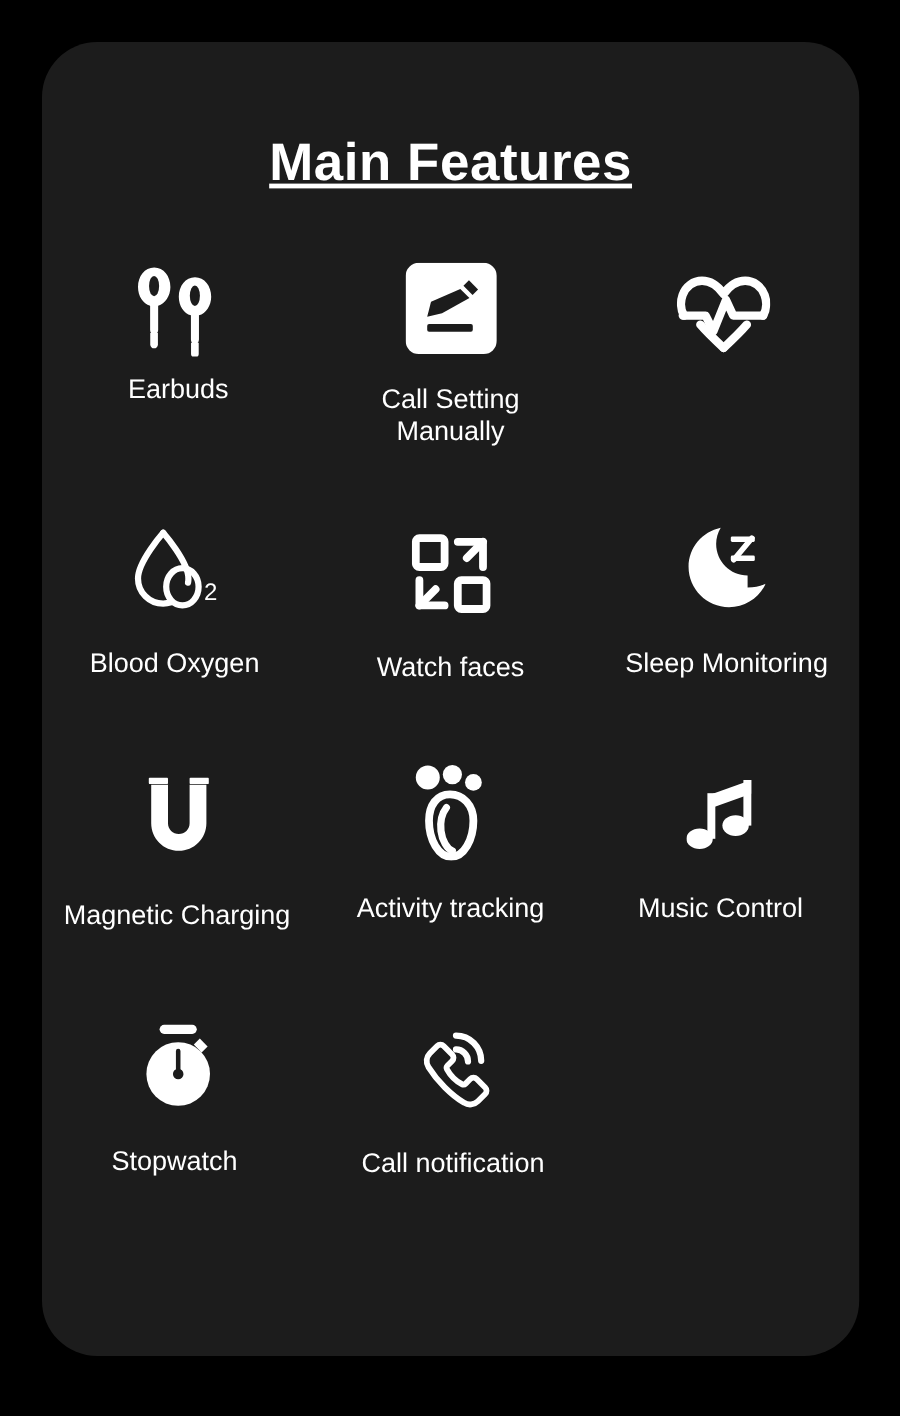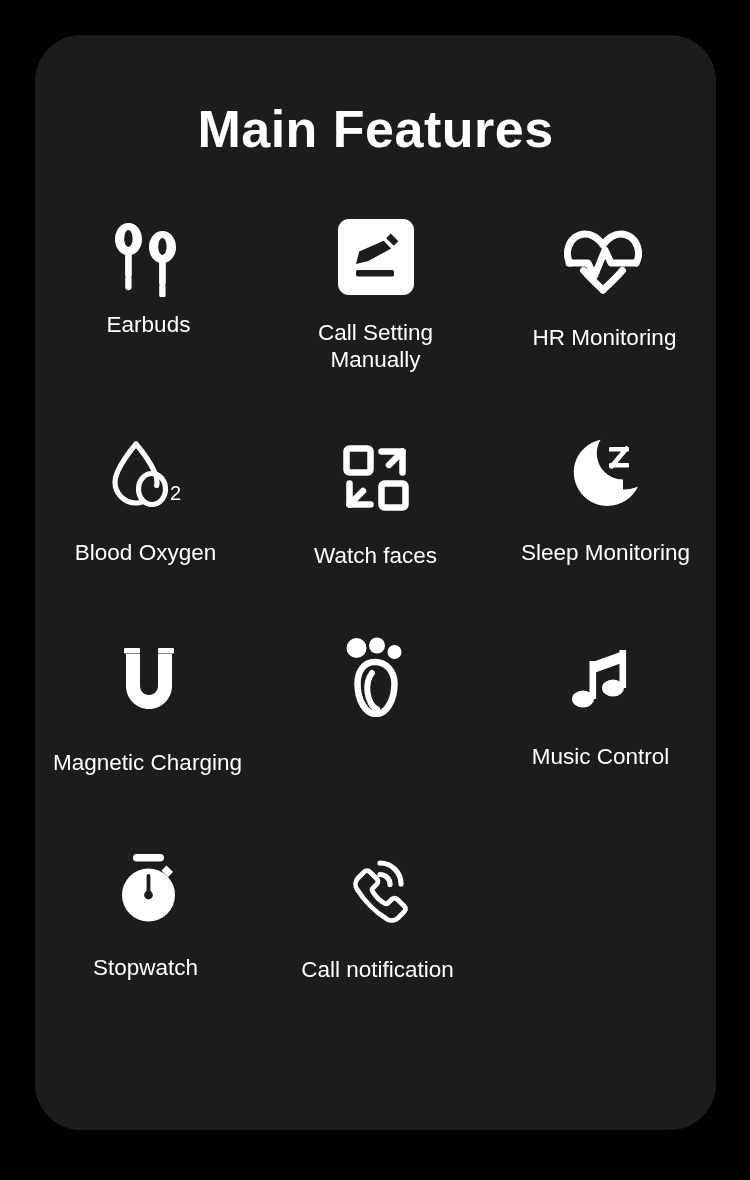--- a/index.html
+++ b/index.html
@@ -16,26 +16,27 @@
   }
   .card {
     position:absolute;
     left:35px; top:35px;
     width:681px; height:1095px;
     background:#1c1c1c;
     border-radius:46px;
   }
   .page-title {
     position:absolute;
-    left:0; right:0; top:64px;
+    left:0; right:0; top:76px;
     text-align:center;
     color:#ffffff;
-    font-size:52px;
+    font-size:44px;
     font-weight:bold;
     letter-spacing:0.5px;
+    text-decoration:underline;
   }
   .grid {
     position:absolute;
     left:0; right:0; top:172px;
     display:grid;
     grid-template-columns:repeat(3, 1fr);
     grid-template-rows:repeat(4, 209px);
     column-gap:0px;
   }
   .cell {
@@ -127,21 +128,20 @@
 
       <div class="cell c2">
         <div class="icon-wrap">
           <svg width="78" height="72" viewBox="0 0 78 72" fill="none" stroke="#ffffff" stroke-width="7" stroke-linecap="round" stroke-linejoin="round">
             <path d="M6 38c-3-5-3-12-1.2-17C7.4 13.5 14 9 21 9c7 0 13 4 18 11 5-7 11-11 18-11 7 0 13.6 4.5 16.2 12 1.8 5 1.8 12-1.2 17"></path>
             <path d="M39 65c-6-5.6-13.5-12.6-19.4-19.5"></path>
             <path d="M39 65c6-5.6 13.5-12.6 19.4-19.5"></path>
             <path d="M5 38h19l6.5 13L41 25l6 13h25"></path>
           </svg>
         </div>
-        <div class="label">HR Monitoring</div>
       </div>
 
       <div class="cell c3">
         <div class="icon-wrap">
           <svg width="82" height="72" viewBox="0 0 82 72">
             <path d="M28 4C28 4 7 28 7 42c0 11.6 9.4 21 21 21 2.3 0 4.5-.4 6.6-1.1" fill="none" stroke="#ffffff" stroke-width="5.2" stroke-linecap="round"></path>
             <path d="M28 4c0 0 21 24 21 38 0 1.2-.1 2.4-.3 3.5" fill="none" stroke="#ffffff" stroke-width="5.2" stroke-linecap="round"></path>
             <ellipse cx="44" cy="49" rx="13.5" ry="15.5" fill="none" stroke="#ffffff" stroke-width="5.2"></ellipse>
             <text x="62" y="60" font-family="'Liberation Sans',sans-serif" font-size="20" fill="#ffffff">2</text>
           </svg>
@@ -191,20 +191,21 @@
       <div class="cell c7">
         <div class="icon-wrap">
           <svg width="62" height="80" viewBox="0 0 62 80">
             <circle cx="11.5" cy="11" r="10" fill="#ffffff"></circle>
             <circle cx="32" cy="8.5" r="8" fill="#ffffff"></circle>
             <circle cx="49.5" cy="15" r="7" fill="#ffffff"></circle>
             <path d="M30 25c-11 0-17.5 9-17.5 22 0 16 8 30 18.5 30S49.5 63 49.5 47C49.5 34 41 25 30 25z" fill="none" stroke="#ffffff" stroke-width="6.5"></path>
             <path d="M27 36c-3.5 4.5-5.5 11-4.5 19.5 1 8 5 15 9.5 16.5" fill="none" stroke="#ffffff" stroke-width="6" stroke-linecap="round"></path>
           </svg>
         </div>
+        <div class="label">Activity tracking</div>
       </div>
 
       <div class="cell c8">
         <div class="icon-wrap">
           <svg width="62" height="72" viewBox="0 0 62 72">
             <path d="M22 18.5L54 7v11.5L22 30z" fill="#ffffff"></path>
             <rect x="17.5" y="18" width="6.6" height="38" fill="#ffffff"></rect>
             <rect x="47.5" y="7" width="6.6" height="38" fill="#ffffff"></rect>
             <ellipse cx="11" cy="56" rx="11" ry="8.6" fill="#ffffff"></ellipse>
             <ellipse cx="41" cy="45" rx="11" ry="8.6" fill="#ffffff"></ellipse>

